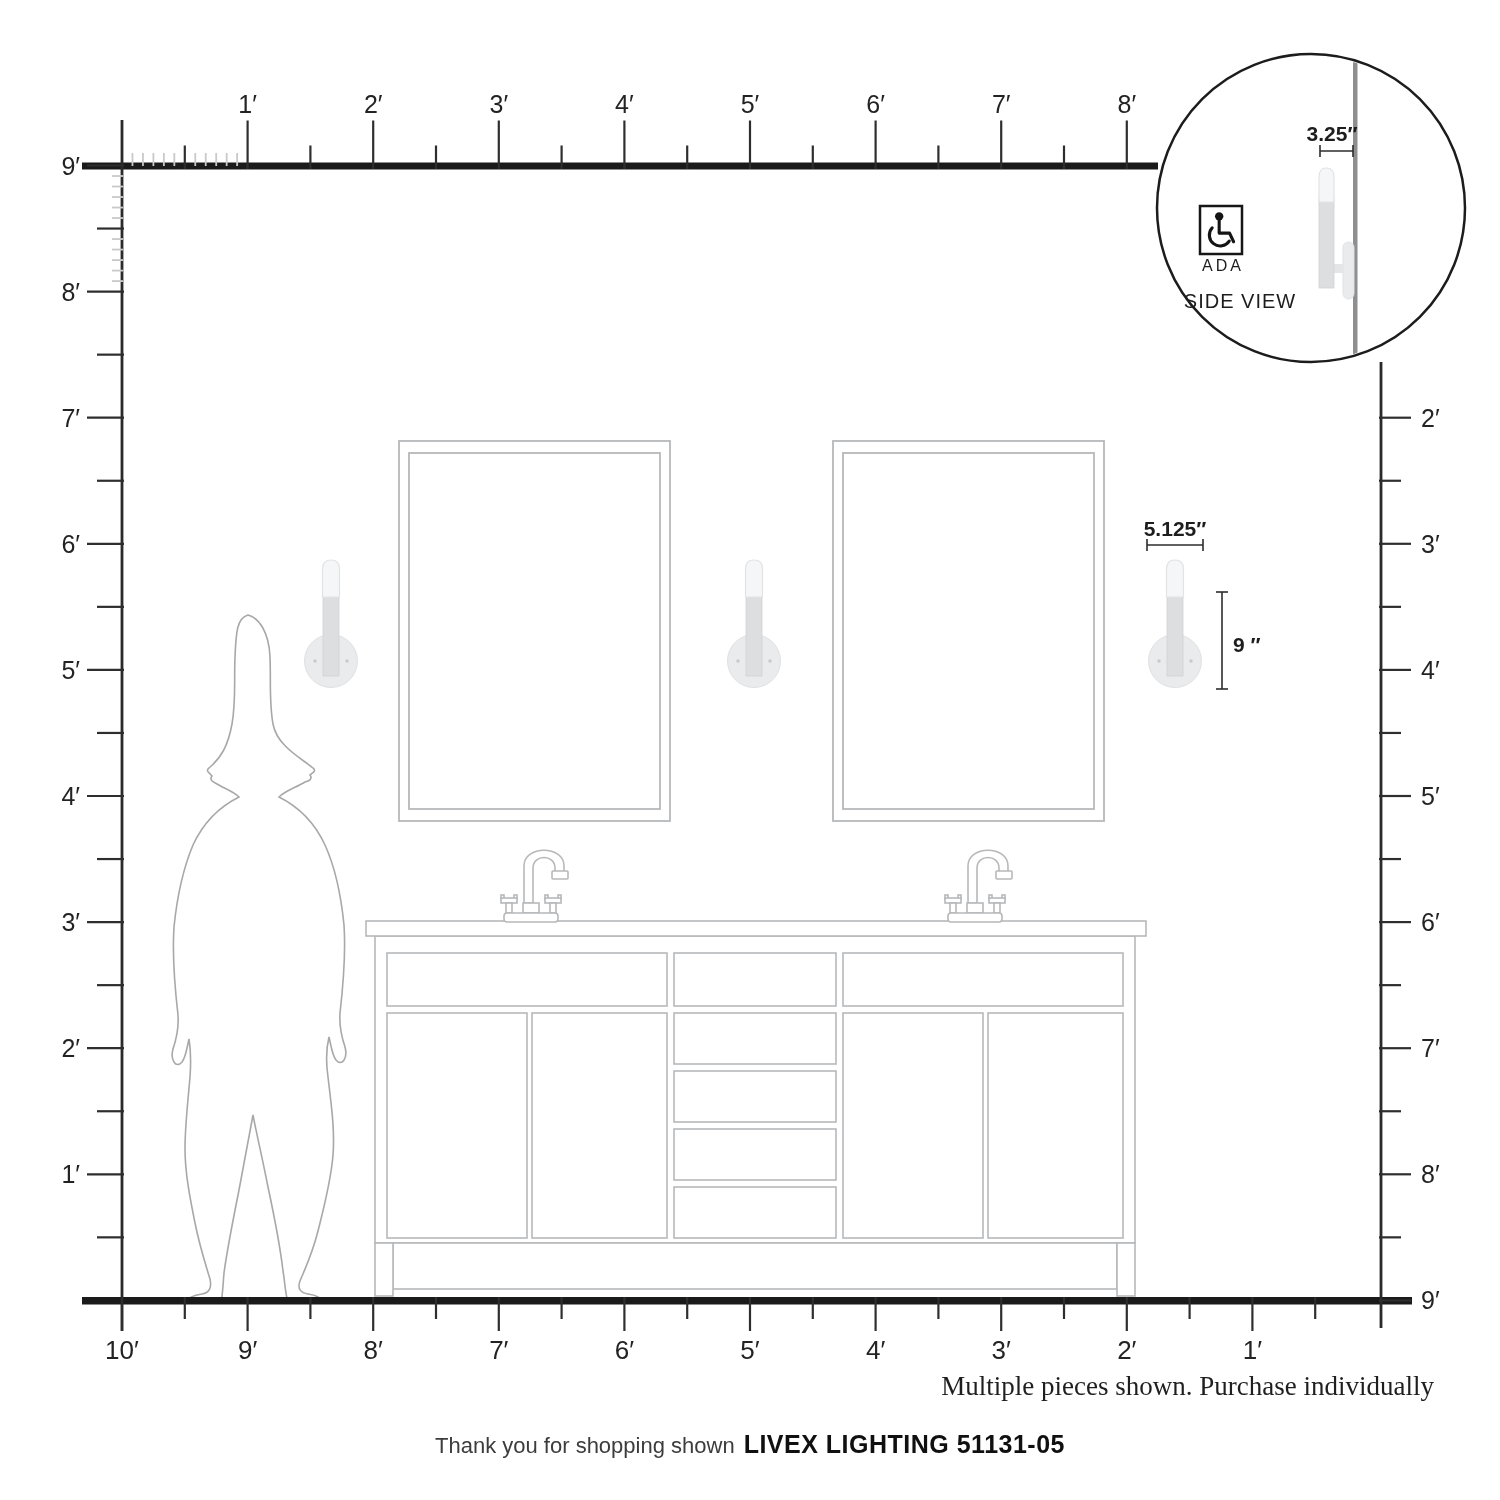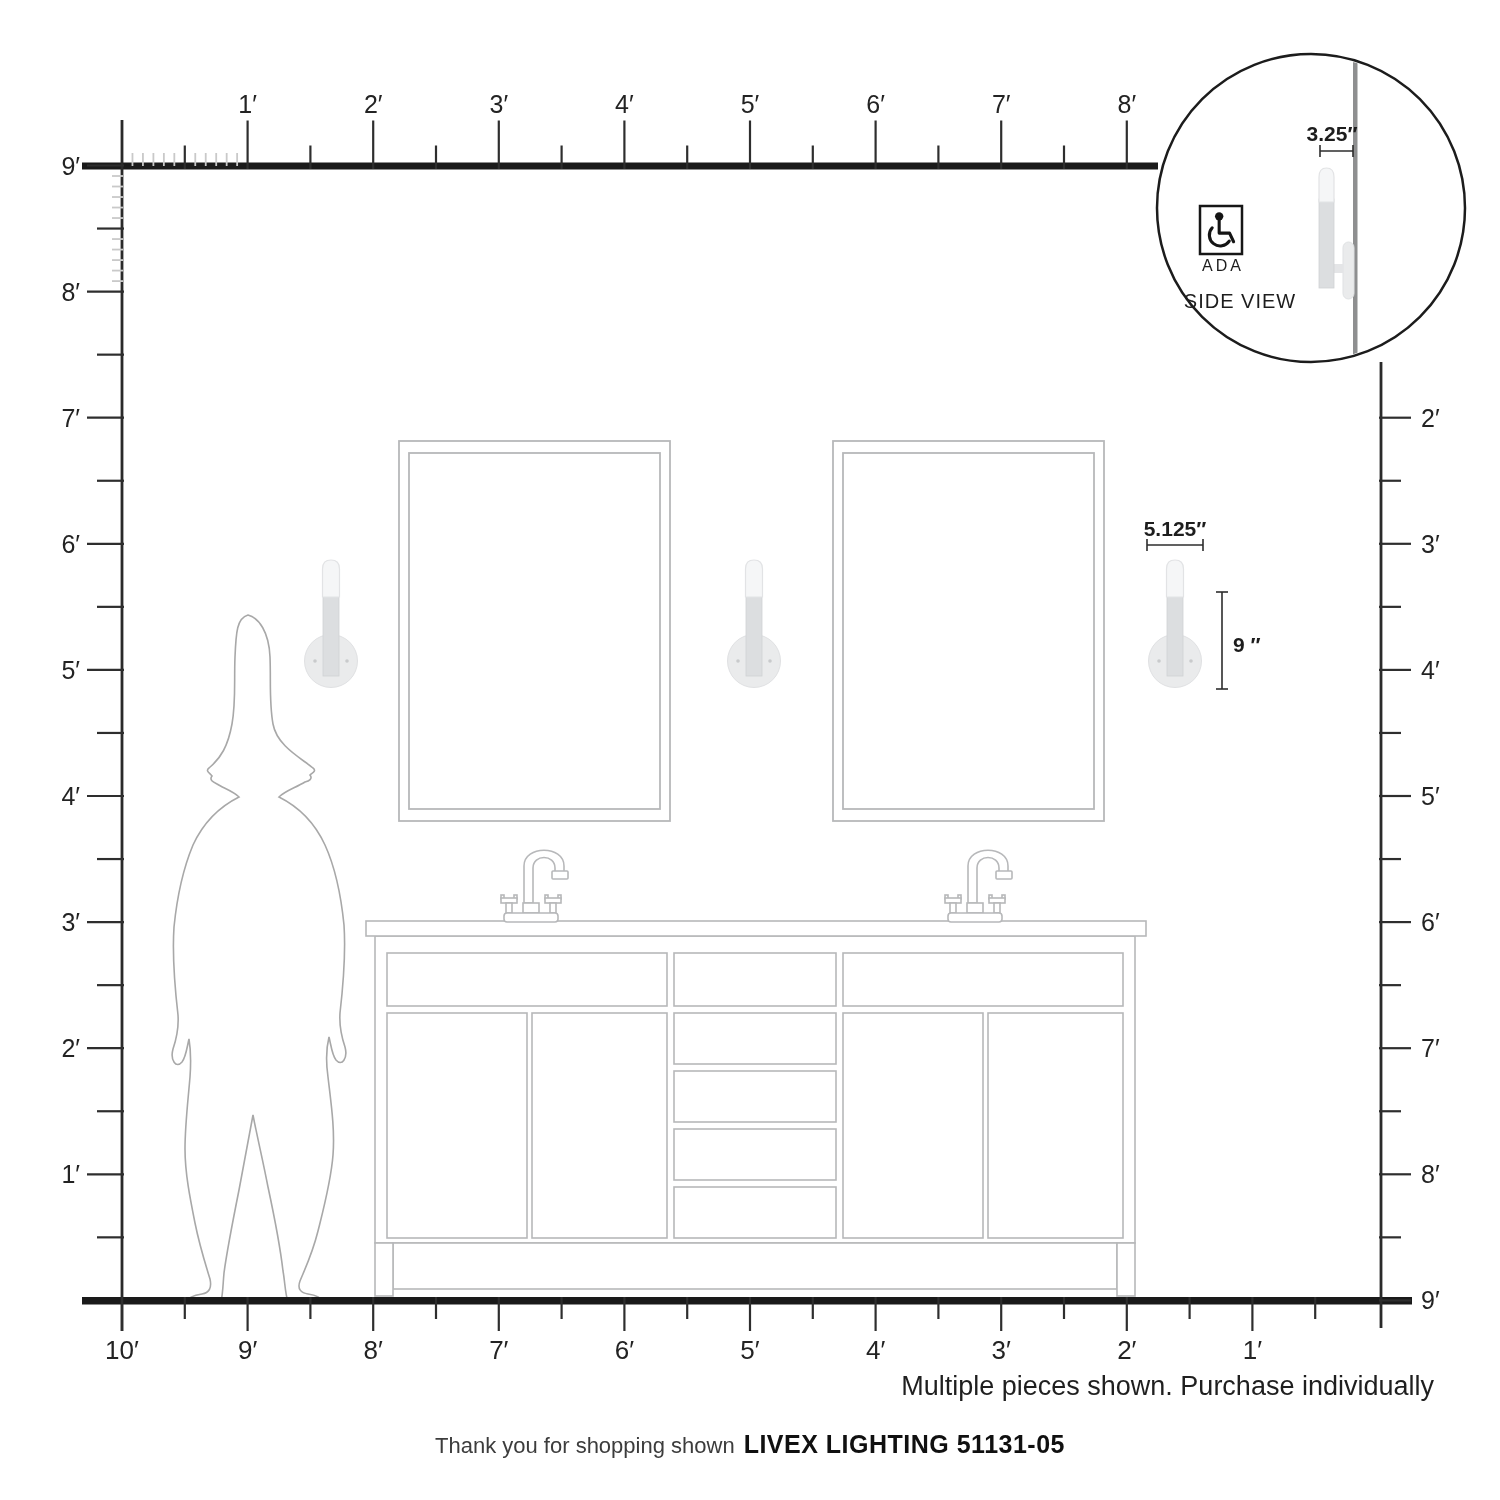--- a/index.html
+++ b/index.html
@@ -4,21 +4,21 @@
 <style>
   html,body{margin:0;padding:0;background:#ffffff;}
   .canvas{position:relative;width:1500px;height:1500px;background:#fff;overflow:hidden;
           font-family:"Liberation Sans","DejaVu Sans",sans-serif;}
   svg text{font-family:"Liberation Sans","DejaVu Sans",sans-serif;}
   .rl{font-size:25px;fill:#232323;}
   .rl-b{font-size:26px;fill:#232323;}
   .ann{font-size:21px;fill:#1d1d1d;font-weight:700;}
   .ada-t{font-size:16px;fill:#1d1d1d;letter-spacing:3px;}
   .sv-t{font-size:20px;fill:#1d1d1d;letter-spacing:1px;}
-  .disclaimer{position:absolute;right:66px;top:1371px;font-size:27px;color:#1f1f1f;}
+  .disclaimer{position:absolute;right:66px;top:1371px;font-size:27px;color:#1f1f1f;font-family:Liberation Serif, serif;}
   .thanks{position:absolute;left:0;top:1430px;width:100%;text-align:center;color:#3c3c3c;font-size:22px;}
   .thanks strong{font-size:25px;color:#101010;margin-left:9px;letter-spacing:0.5px;}
 </style>
 </head>
 <body>
 
 <div class="canvas">
 <svg id="scene" width="1500" height="1500" viewBox="0 0 1500 1500">
 
   <defs>

